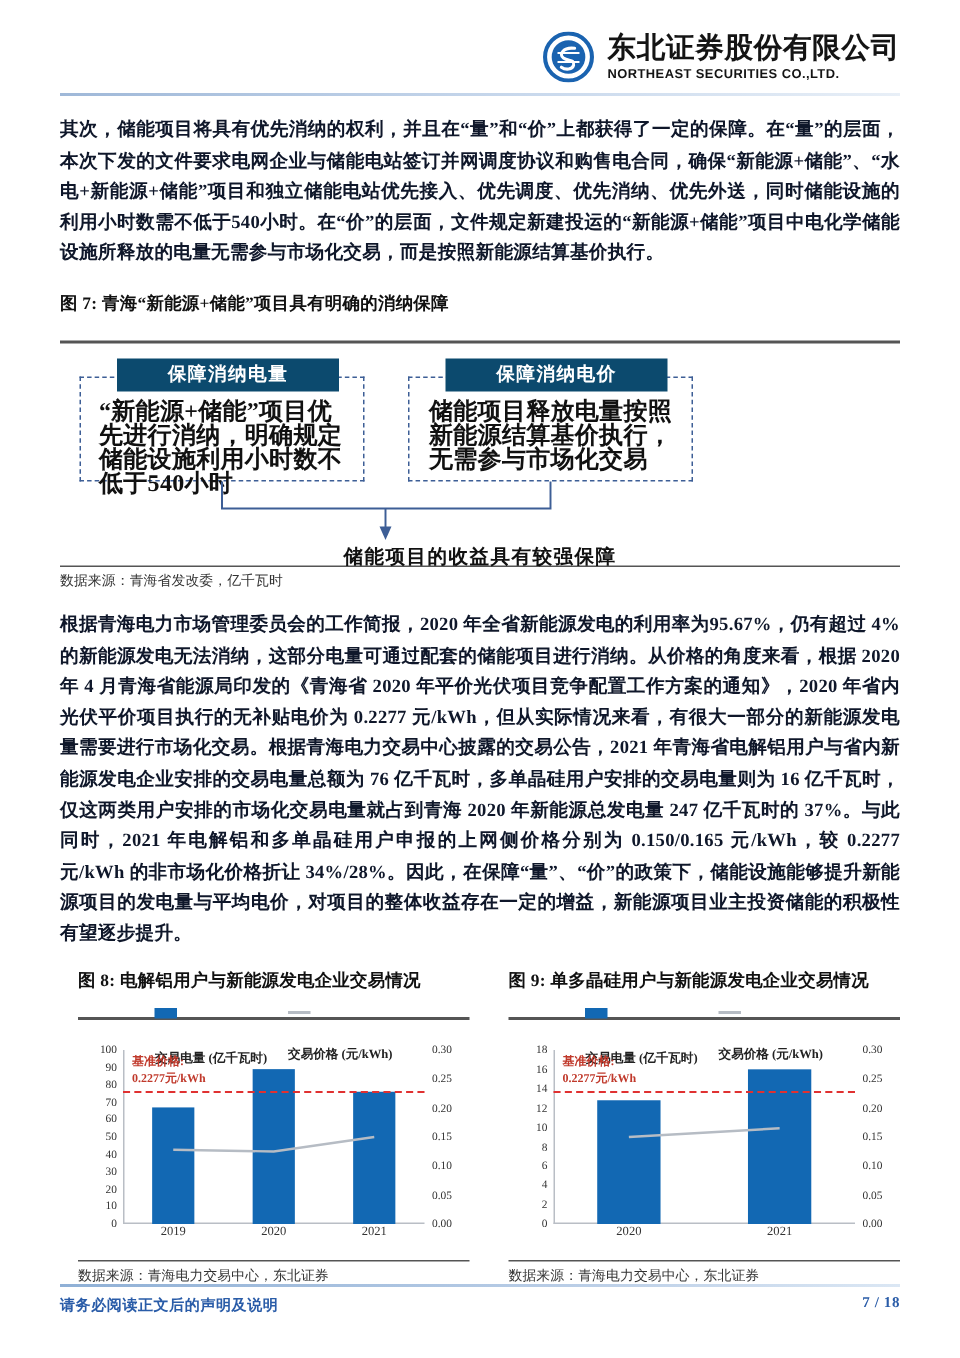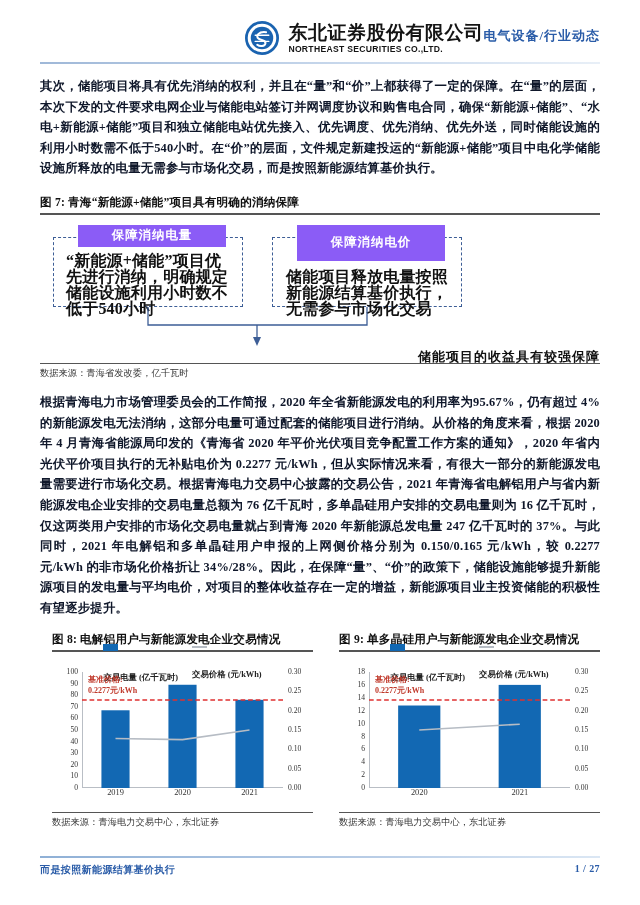--- a/index.html
+++ b/index.html
@@ -67,21 +67,21 @@
     letter-spacing: 0.2px;
   }
   .para.p1 { margin-top: 12px; }
   .para.p2 { margin-top: 12px; }
 
   
   .fig-title {
     font-size: 11.6px;
     font-weight: bold;
     color: #111;
-    padding-bottom: 3px;
+    padding-bottom: 17px;
     letter-spacing: 0.2px;
   }
   .fig-title-rule {
     height: 1.6px;
     background: #555;
   }
   .fig-src {
     font-size: 9.2px;
     color: #333;
     padding-top: 3px;
@@ -93,41 +93,41 @@
   .fig7-body { height: 148px; position: relative; padding-top: 10px; }
 
   
   .dash-box {
     position: absolute;
     border: 1.3px dashed #3d5e96;
     background: #ffffff;
   }
   .hdr-box {
     position: absolute;
-    background: #8b5cf6;
+    background: #0c4a6e;
     color: #ffffff;
     font-weight: bold;
     font-size: 12.4px;
     display: flex;
     align-items: center;
     justify-content: center;
     letter-spacing: 1px;
   }
   .box-text {
     position: absolute;
     font-size: 16px;
     line-height: 16px;
     color: #111;
     font-weight: bold;
     letter-spacing: 0.2px;
   }
   .conclusion {
     position: absolute;
     width: 100%;
-    text-align: right;
+    text-align: center;
     font-size: 13px;
     font-weight: bold;
     color: #111;
     letter-spacing: 1px;
   }
   .connector { position: absolute; }
 
   
   .chart-row { margin-top: 14px; display: flex; gap: 14px; }
   .chart-col { width: 273px; margin-left: 12px; }
@@ -234,39 +234,38 @@
         <circle cx="50" cy="50" r="33" fill="#1a63b0"></circle>
         <path d="M62 33 C40 30 30 45 40 52 C50 59 62 54 60 66 C58 75 44 76 36 70" fill="none" stroke="#ffffff" stroke-width="6" stroke-linecap="round"></path>
         <path d="M30 42 L70 42" stroke="#ffffff" stroke-width="4" stroke-linecap="round"></path>
         <path d="M30 60 L70 60" stroke="#ffffff" stroke-width="4" stroke-linecap="round"></path>
       </svg>
       <div class="brand-text">
         <div class="brand-cn">东北证券股份有限公司</div>
         <div class="brand-en">NORTHEAST SECURITIES CO.,LTD.</div>
       </div>
     </div>
-    <div class="header-right">电气设备/行业动态</div>
   </div>
   <div class="header-rule"></div>
 
   <div class="para p1">其次，储能项目将具有优先消纳的权利，并且在“量”和“价”上都获得了一定的保障。在“量”的层面，本次下发的文件要求电网企业与储能电站签订并网调度协议和购售电合同，确保“新能源+储能”、“水电+新能源+储能”项目和独立储能电站优先接入、优先调度、优先消纳、优先外送，同时储能设施的利用小时数需不低于540小时。在“价”的层面，文件规定新建投运的“新能源+储能”项目中电化学储能设施所释放的电量无需参与市场化交易，而是按照新能源结算基价执行。</div>
 
   <div class="fig7">
     <div class="fig-title">图 7: 青海“新能源+储能”项目具有明确的消纳保障</div>
     <div class="fig-title-rule"></div>
 
     <div class="fig7-body">
 
       <div class="dash-box" style="left:13px; top:22px; width:190px; height:70px;"></div>
       <div class="hdr-box" style="left:38px; top:10px; width:148px; height:22px;">保障消纳电量</div>
       <div class="box-text" style="left:26px; top:38px; width:168px;">“新能源+储能”项目优先进行消纳，明确规定储能设施利用小时数不低于540小时</div>
 
       <div class="dash-box" style="left:232px; top:22px; width:190px; height:70px;"></div>
-      <div class="hdr-box" style="left:257px; top:10px; width:148px; height:36px;">保障消纳电价</div>
-      <div class="box-text" style="left:246px; top:54px; width:168px;">储能项目释放电量按照新能源结算基价执行，无需参与市场化交易</div>
+      <div class="hdr-box" style="left:257px; top:10px; width:148px; height:22px;">保障消纳电价</div>
+      <div class="box-text" style="left:246px; top:38px; width:168px;">储能项目释放电量按照新能源结算基价执行，无需参与市场化交易</div>
 
       <svg class="connector" style="left:0; top:0; width:560px; height:148px;">
         <path d="M108 92 L108 110 L327 110 L327 92" fill="none" stroke="#3d5e96" stroke-width="1.3"></path>
         <path d="M217 110 L217 124" fill="none" stroke="#3d5e96" stroke-width="1.3"></path>
         <path d="M217 131 L213 122 L221 122 Z" fill="#3d5e96"></path>
       </svg>
 
       <div class="conclusion" style="top:133px;">储能项目的收益具有较强保障</div>
     </div>
 
@@ -400,18 +399,18 @@
       </div>
 
       <div class="fig-src-rule"></div>
       <div class="fig-src">数据来源：青海电力交易中心，东北证券</div>
     </div>
   </div>
 
   <div class="footer">
     <div class="footer-rule"></div>
     <div class="footer-row">
-      <span>而是按照新能源结算基价执行</span>
-      <span>1 / 27</span>
+      <span>请务必阅读正文后的声明及说明</span>
+      <span>7 / 18</span>
     </div>
   </div>
 
 </div>
 
 </body></html>

